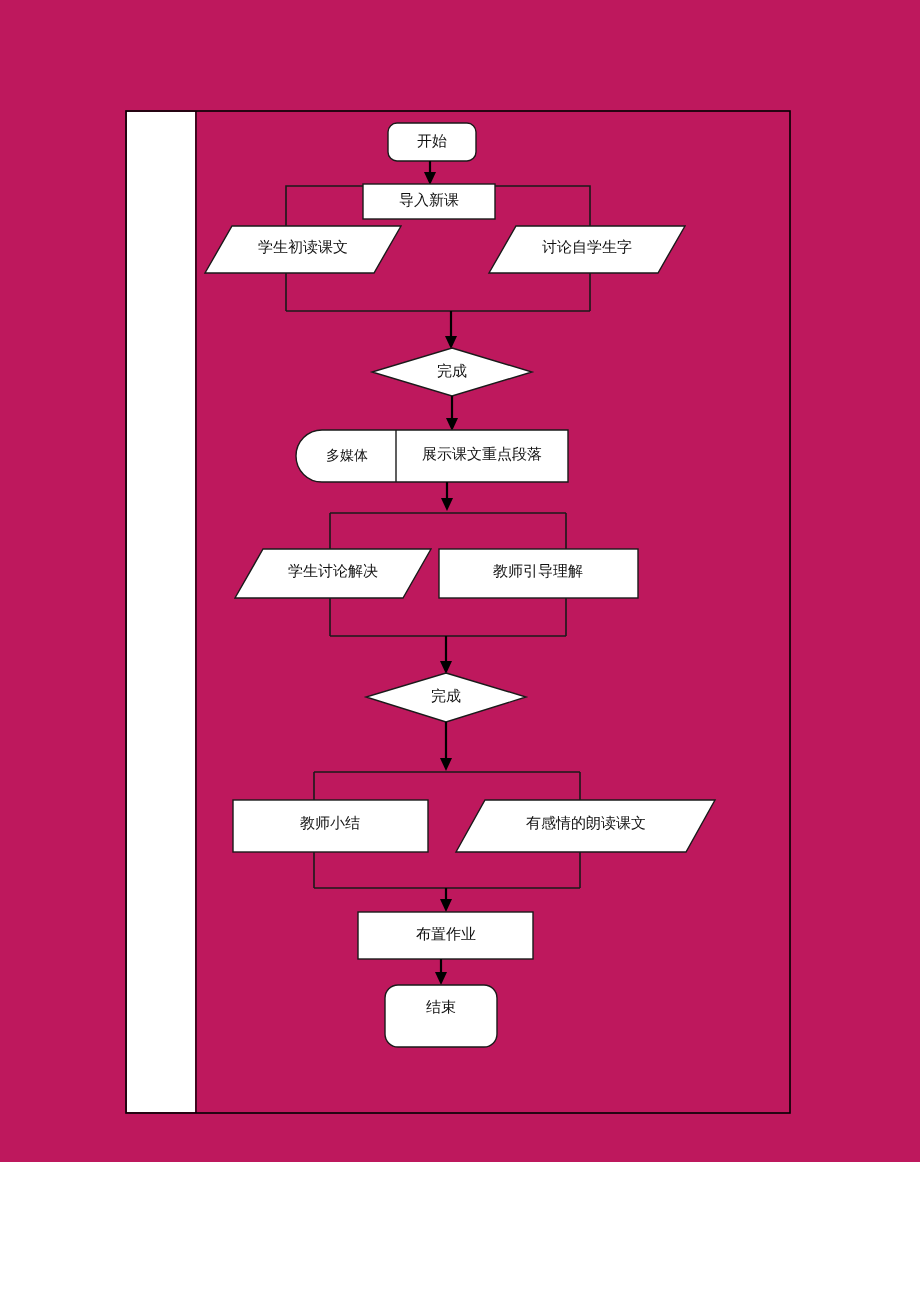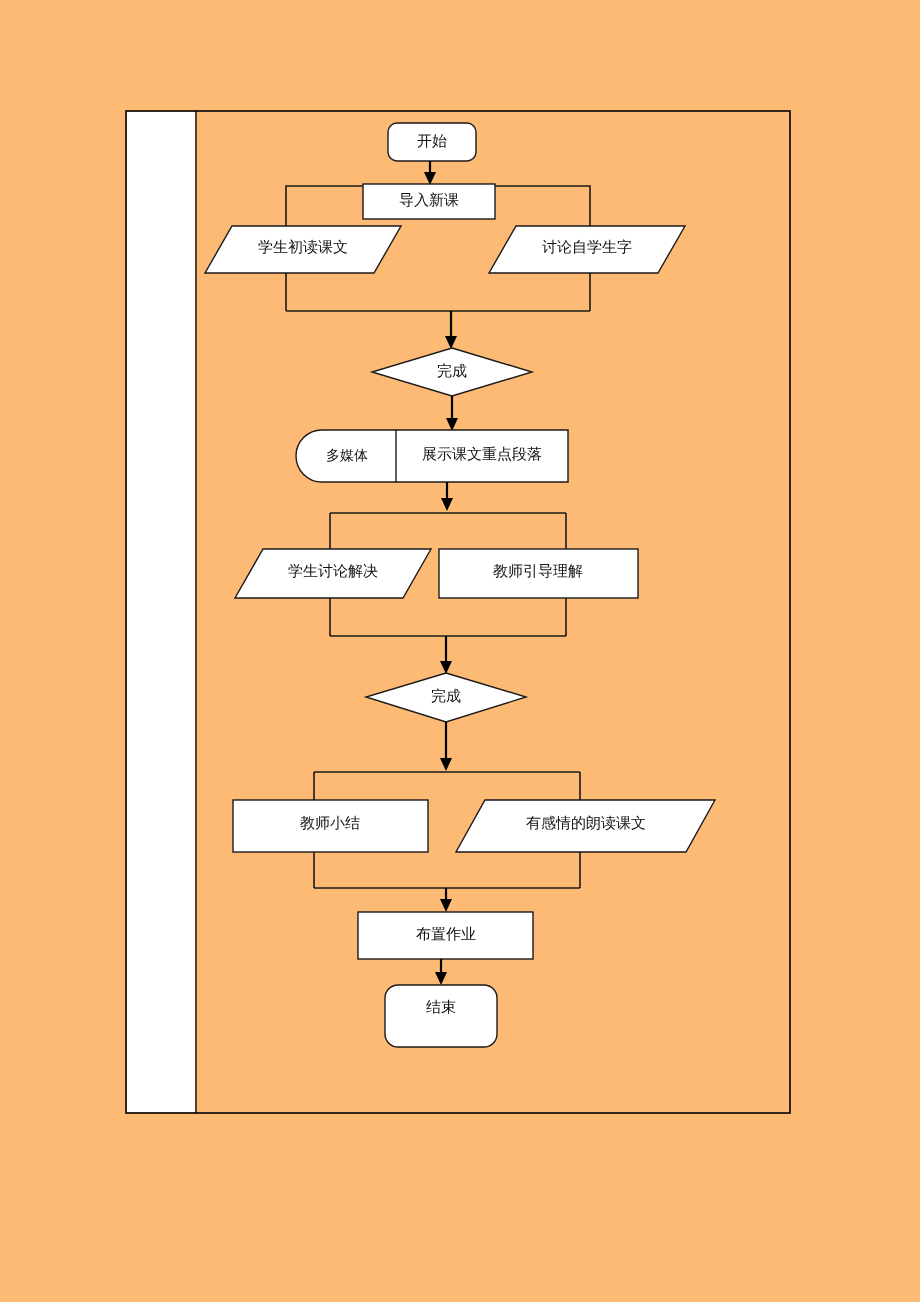--- a/index.html
+++ b/index.html
@@ -9,22 +9,22 @@
   }
   body {
     width: 920px;
     height: 1302px;
     font-family: "Liberation Serif", "DejaVu Serif", serif;
     color: #000000;
   }
   #page {
     position: relative;
     width: 920px;
-    height: 1302px;
-    background: #fdba74;
+    height: 1162px;
+    background: #be185d;
     overflow: hidden;
   }
   #flow-svg {
     position: absolute;
     left: 0;
     top: 0;
   }
   .shape-stroke {
     fill: #ffffff;
     stroke: #1a1a1a;

